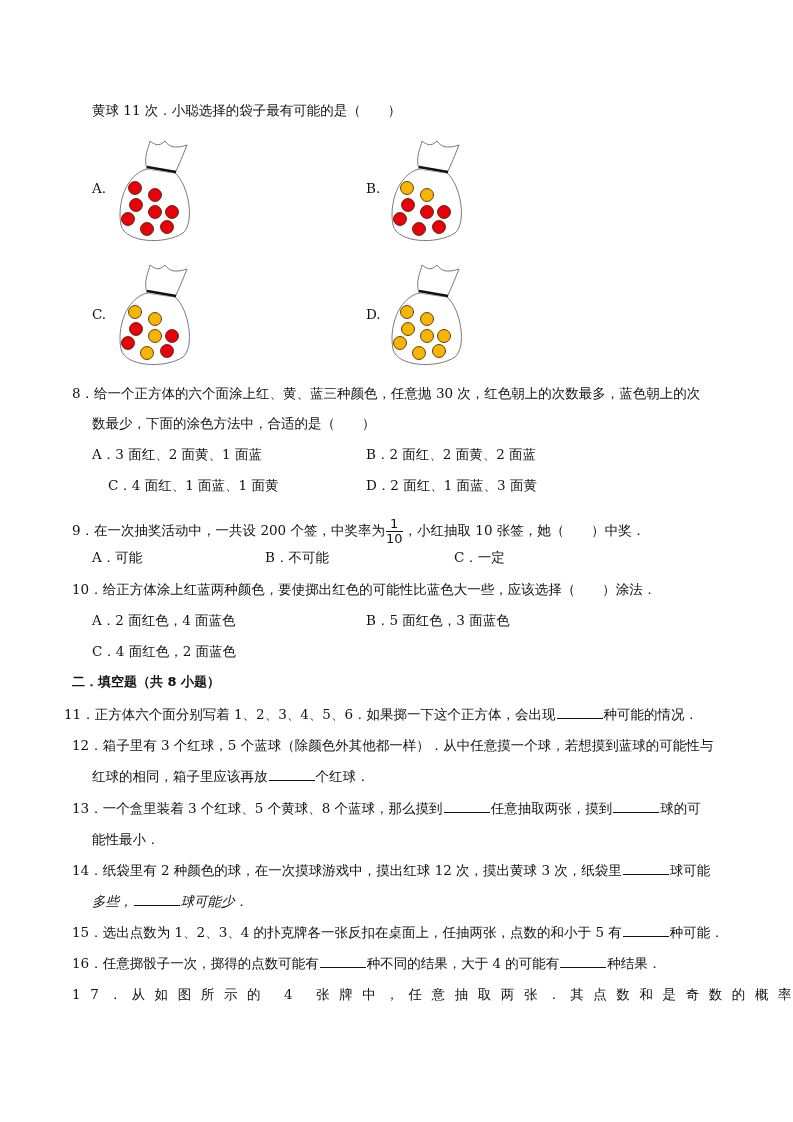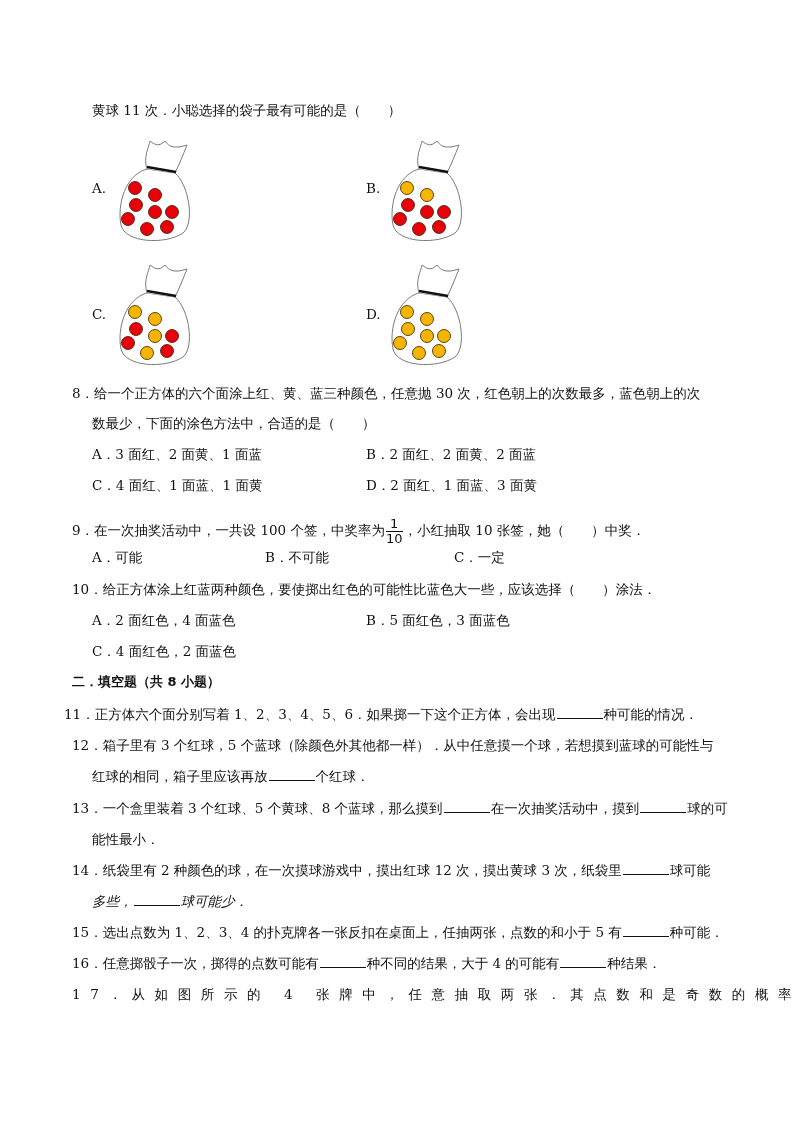--- a/index.html
+++ b/index.html
@@ -85,25 +85,25 @@
       <circle cx="13" cy="84" r="6.5" fill="#f7b500" stroke="#3a1a00" stroke-width="0.8"></circle>
       <circle cx="32" cy="94" r="6.5" fill="#f7b500" stroke="#3a1a00" stroke-width="0.8"></circle>
       <circle cx="52" cy="92" r="6.5" fill="#f7b500" stroke="#3a1a00" stroke-width="0.8"></circle>
     </svg>
 </div>
 
 <div class="line" style="left:72px; top:383px;">8．给一个正方体的六个面涂上红、黄、蓝三种颜色，任意抛 30 次，红色朝上的次数最多，蓝色朝上的次</div>
 <div class="line" style="left:92px; top:413px;">数最少，下面的涂色方法中，合适的是（　　）</div>
 <div class="line" style="left:92px; top:444px;">A．3 面红、2 面黄、1 面蓝</div>
 <div class="line" style="left:366px; top:444px;">B．2  面红、2 面黄、2 面蓝</div>
-<div class="line" style="left:92px; top:475px;">C．4 面红、1 面蓝、1 面黄</div>
+<div class="line" style="left:108px; top:475px;">C．4 面红、1 面蓝、1 面黄</div>
 <div class="line" style="left:366px; top:475px;">D．2 面红、1 面蓝、3 面黄</div>
 
 <div class="line" style="left:72px; top:514px; line-height:32px;">
-  <span>9．在一次抽奖活动中，一共设 100 个签，中奖率为</span><span class="frac"><span class="num">1</span><span class="den">10</span></span><span>，小红抽取 10 张签，她（　　）中奖．</span>
+  <span>9．在一次抽奖活动中，一共设 200 个签，中奖率为</span><span class="frac"><span class="num">1</span><span class="den">10</span></span><span>，小红抽取 10 张签，她（　　）中奖．</span>
 </div>
 <div class="line" style="left:92px; top:547px;">A．可能</div>
 <div class="line" style="left:265px; top:547px;">B．不可能</div>
 <div class="line" style="left:454px; top:547px;">C．一定</div>
 
 <div class="line" style="left:72px; top:579px;">10．给正方体涂上红蓝两种颜色，要使掷出红色的可能性比蓝色大一些，应该选择（　　）涂法．</div>
 <div class="line" style="left:92px; top:610px;">A．2 面红色，4 面蓝色</div>
 <div class="line" style="left:366px; top:610px;">B．5 面红色，3 面蓝色</div>
 <div class="line" style="left:92px; top:641px;">C．4 面红色，2 面蓝色</div>
 
@@ -112,21 +112,21 @@
 <div class="line" style="left:64px; top:704px;">
   <span>11．正方体六个面分别写着 1、2、3、4、5、6．如果掷一下这个正方体，会出现</span><span class="blank"></span><span>种可能的情况．</span>
 </div>
 
 <div class="line" style="left:72px; top:735px;">12．箱子里有 3 个红球，5 个蓝球（除颜色外其他都一样）．从中任意摸一个球，若想摸到蓝球的可能性与</div>
 <div class="line" style="left:92px; top:766px;">
   <span>红球的相同，箱子里应该再放</span><span class="blank"></span><span>个红球．</span>
 </div>
 
 <div class="line" style="left:72px; top:798px;">
-  <span>13．一个盒里装着 3 个红球、5 个黄球、8 个蓝球，那么摸到</span><span class="blank"></span><span>在一次抽奖活动中，摸到</span><span class="blank"></span><span>球的可</span>
+  <span>13．一个盒里装着 3 个红球、5 个黄球、8 个蓝球，那么摸到</span><span class="blank"></span><span>任意抽取两张，摸到</span><span class="blank"></span><span>球的可</span>
 </div>
 <div class="line" style="left:92px; top:829px;">能性最小．</div>
 
 <div class="line" style="left:72px; top:860px;">
   <span>14．纸袋里有 2 种颜色的球，在一次摸球游戏中，摸出红球 12 次，摸出黄球 3 次，纸袋里</span><span class="blank"></span><span>球可能</span>
 </div>
 <div class="line" style="left:92px; top:891px;font-style:italic;">
   <span>多些，</span><span class="blank"></span><span>球可能少．</span>
 </div>
 

